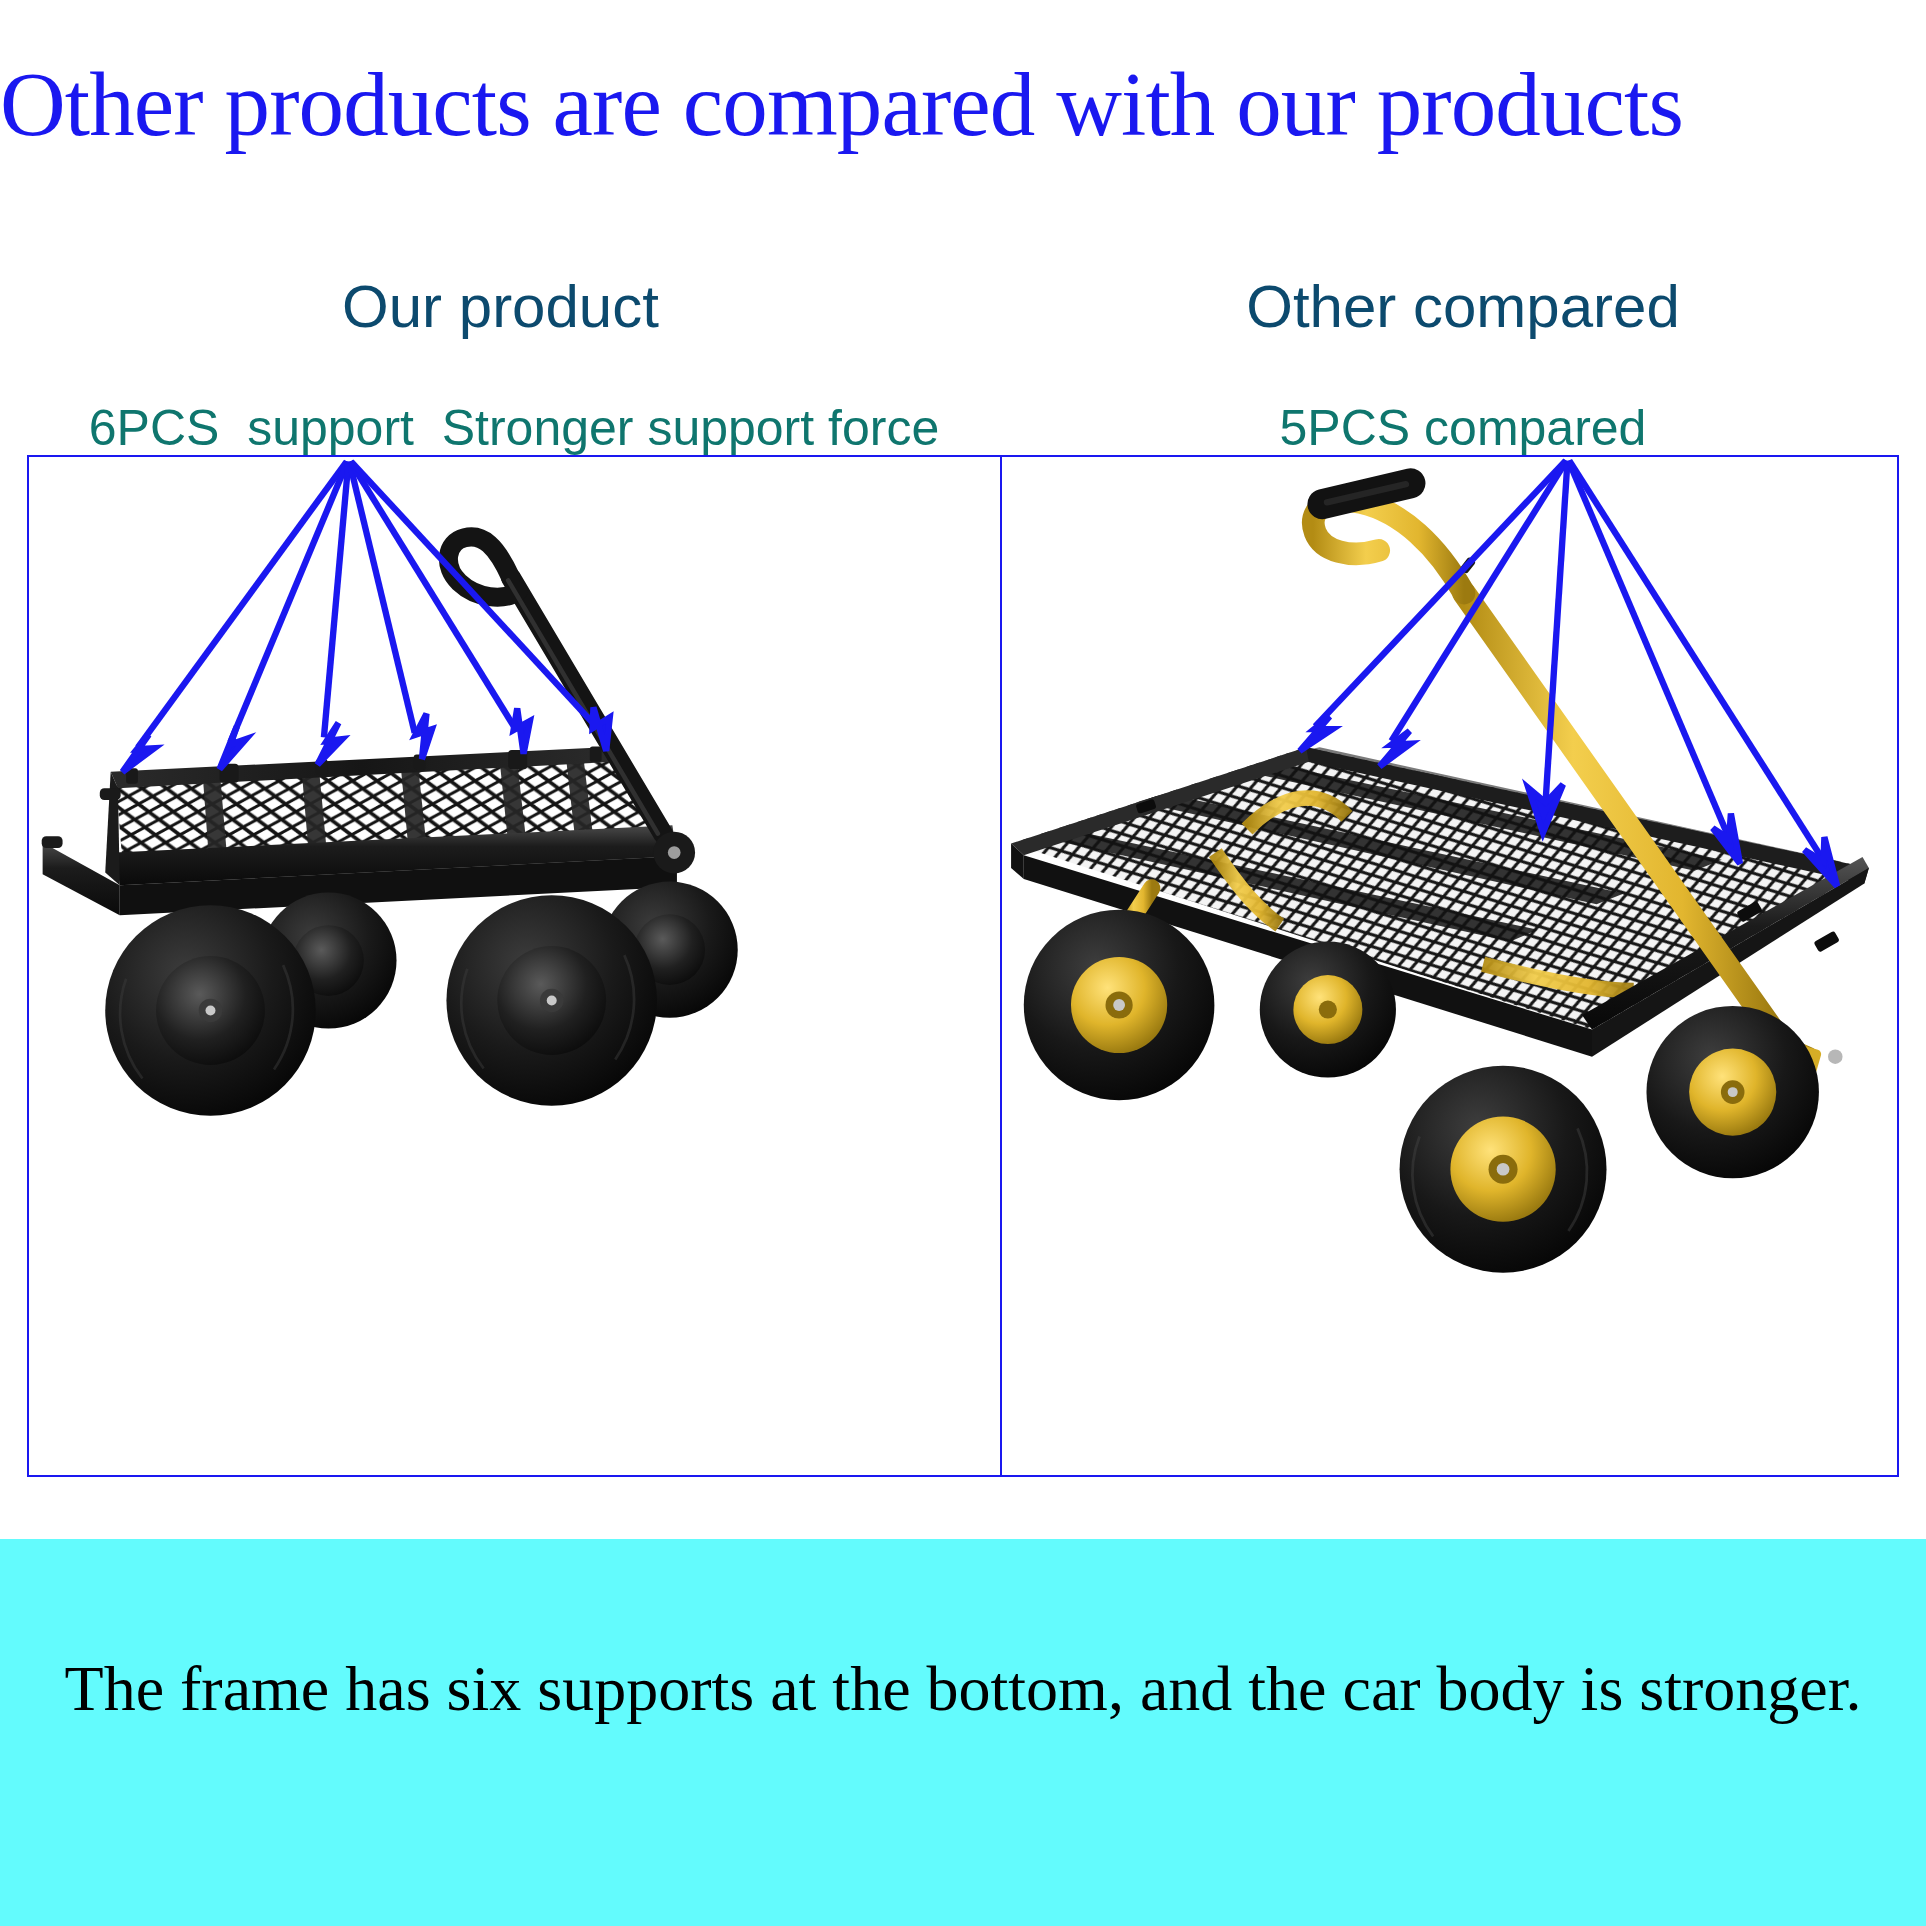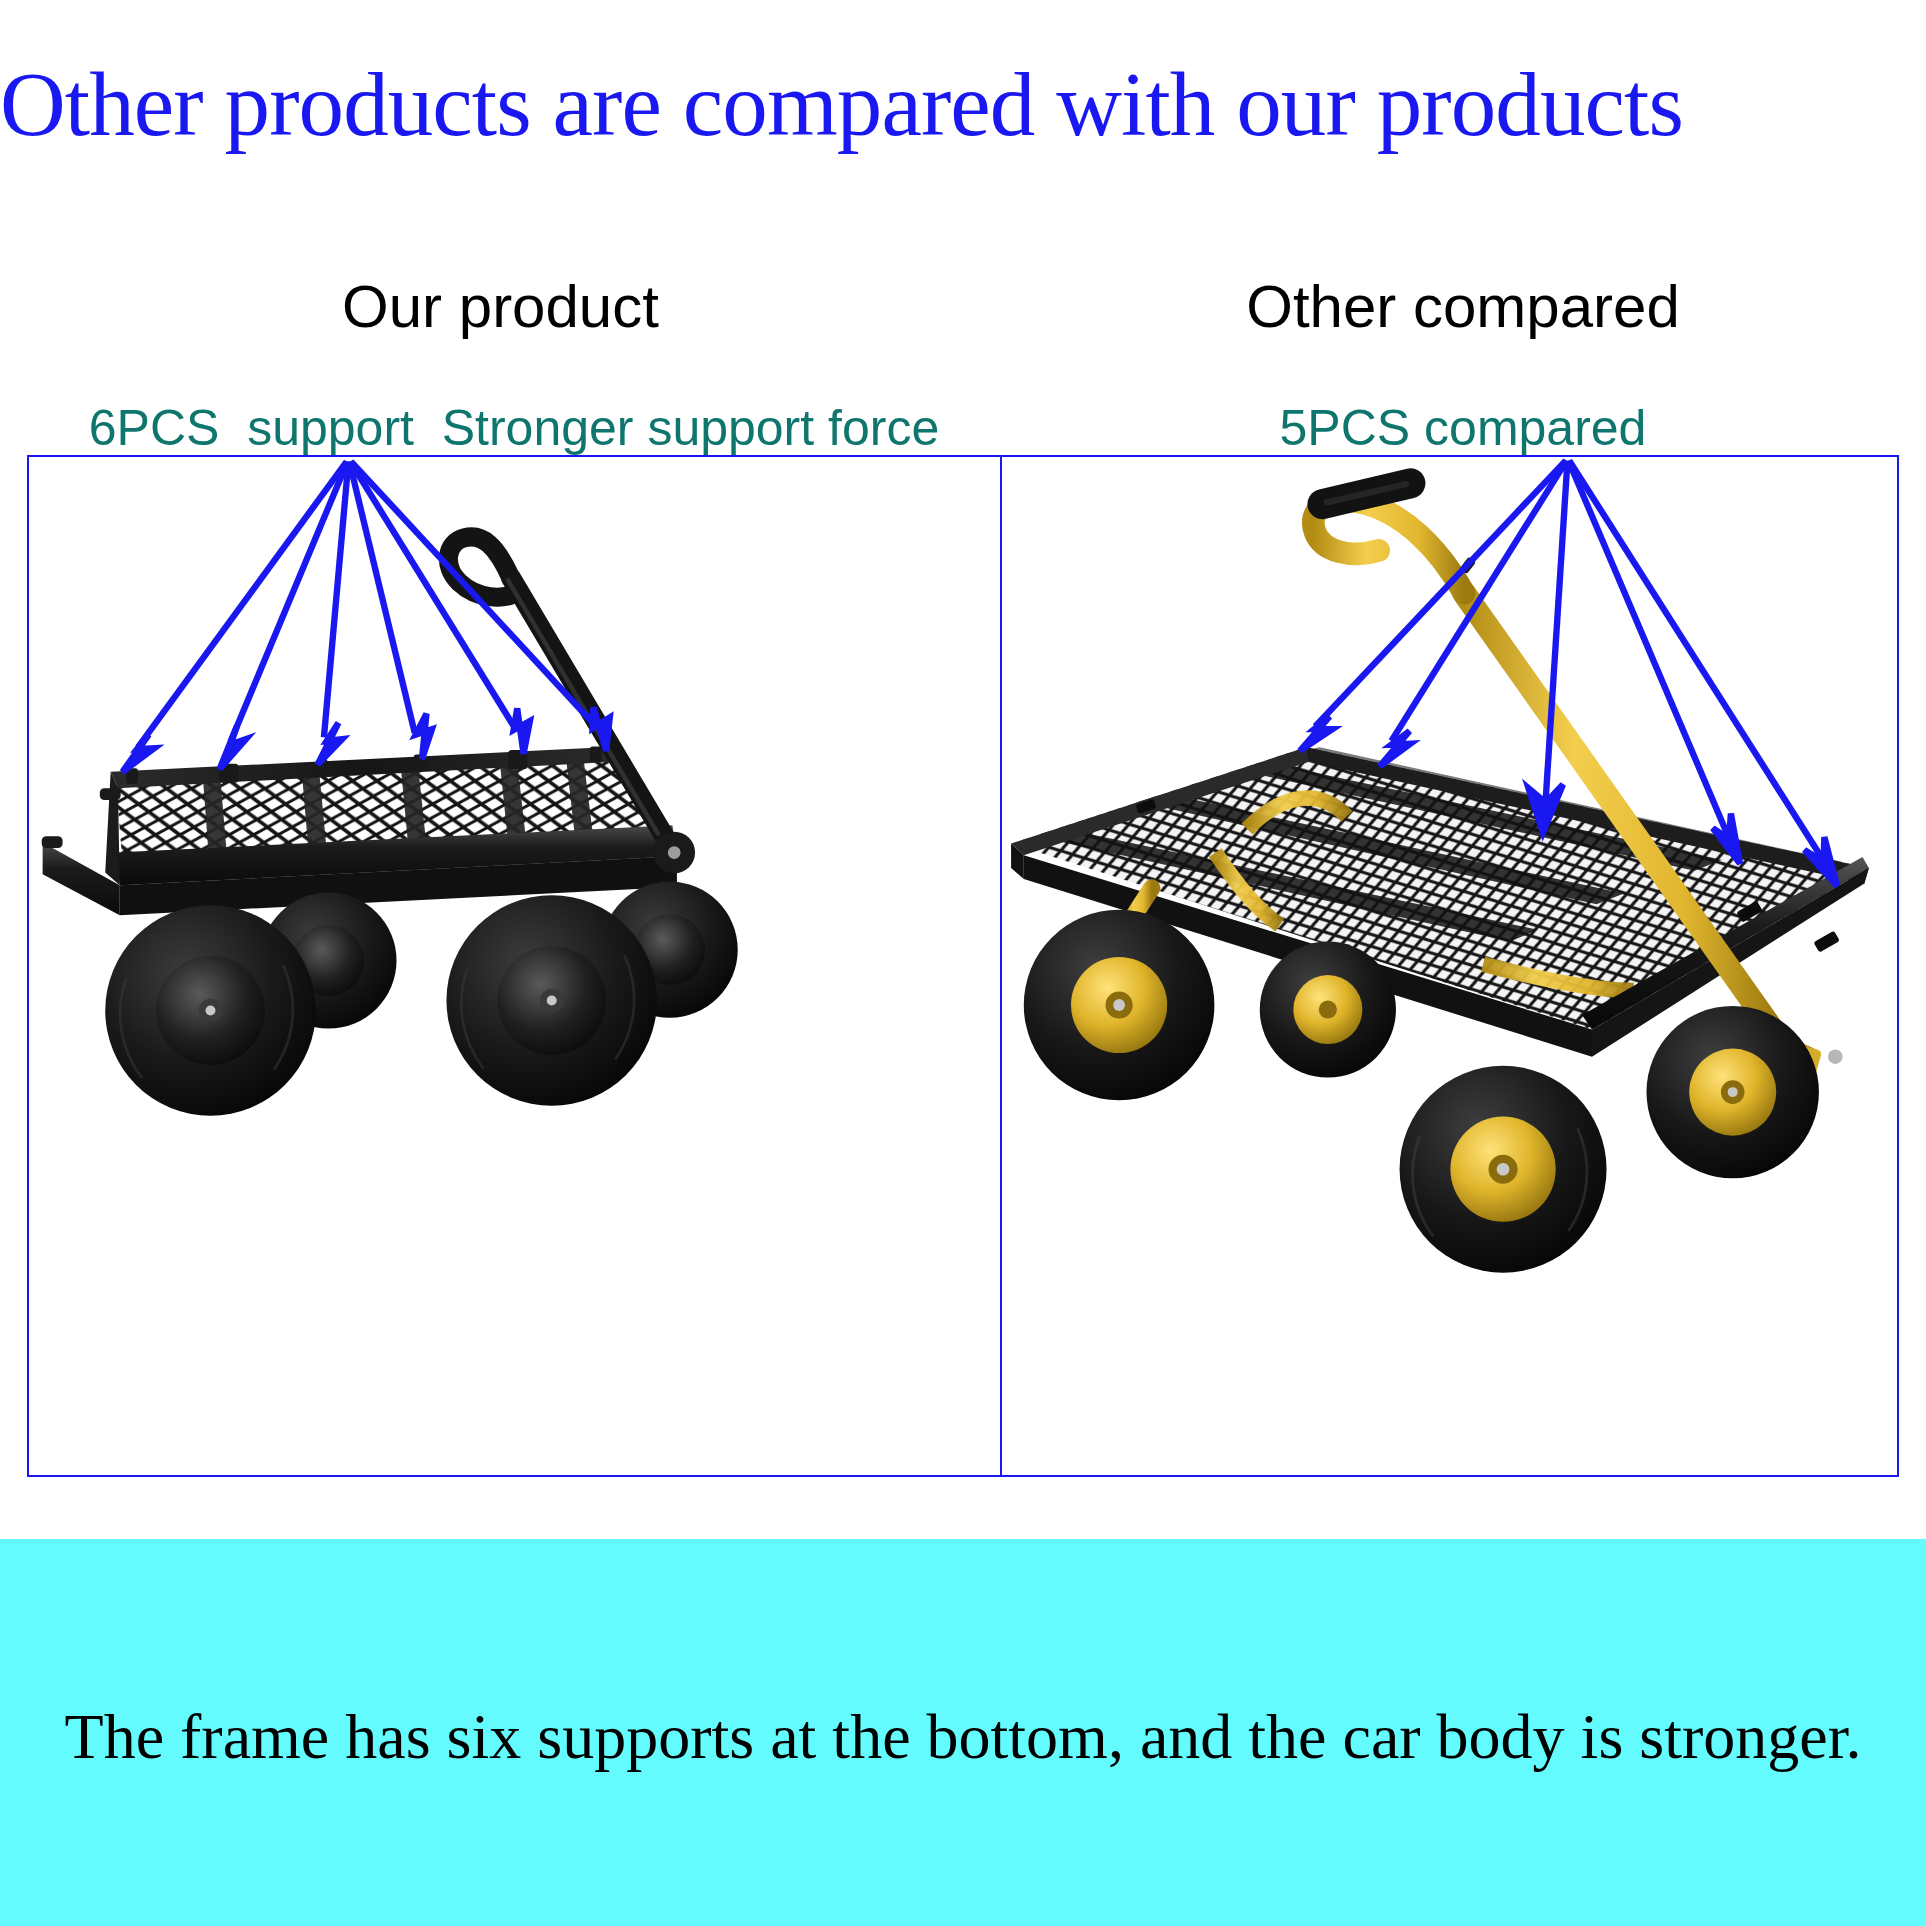--- a/index.html
+++ b/index.html
@@ -29,21 +29,21 @@
     color: #1a18f0;
     letter-spacing: -0.9px;
     white-space: nowrap;
   }
   .col-heading {
     position: absolute;
     top: 272px;
     font-family: "Liberation Sans", sans-serif;
     font-size: 60px;
     font-weight: 400;
-    color: #000000;
+    color: #0c4a6e;
     white-space: nowrap;
   }
   #heading-our   { left: 0;    width: 1001px; text-align: center; }
   #heading-other { left: 1000px; width: 926px; text-align: center; }
 
   .support-label {
     position: absolute;
     top: 399px;
     font-family: "Liberation Sans", sans-serif;
     font-size: 50px;
@@ -80,21 +80,20 @@
   #bottom-banner-text {
     position: absolute;
     left: 0;
     top: 113px;
     width: 1926px;
     text-align: center;
     font-family: "Liberation Serif", serif;
     font-size: 64px;
     color: #000000;
     white-space: nowrap;
-    margin-top: 48px;
   }
 </style>
 </head>
 <body>
 
 <div id="page">
 
   <div class="main-title">Other products are compared with our products</div>
 
   <div class="col-heading" id="heading-our">Our product</div>

